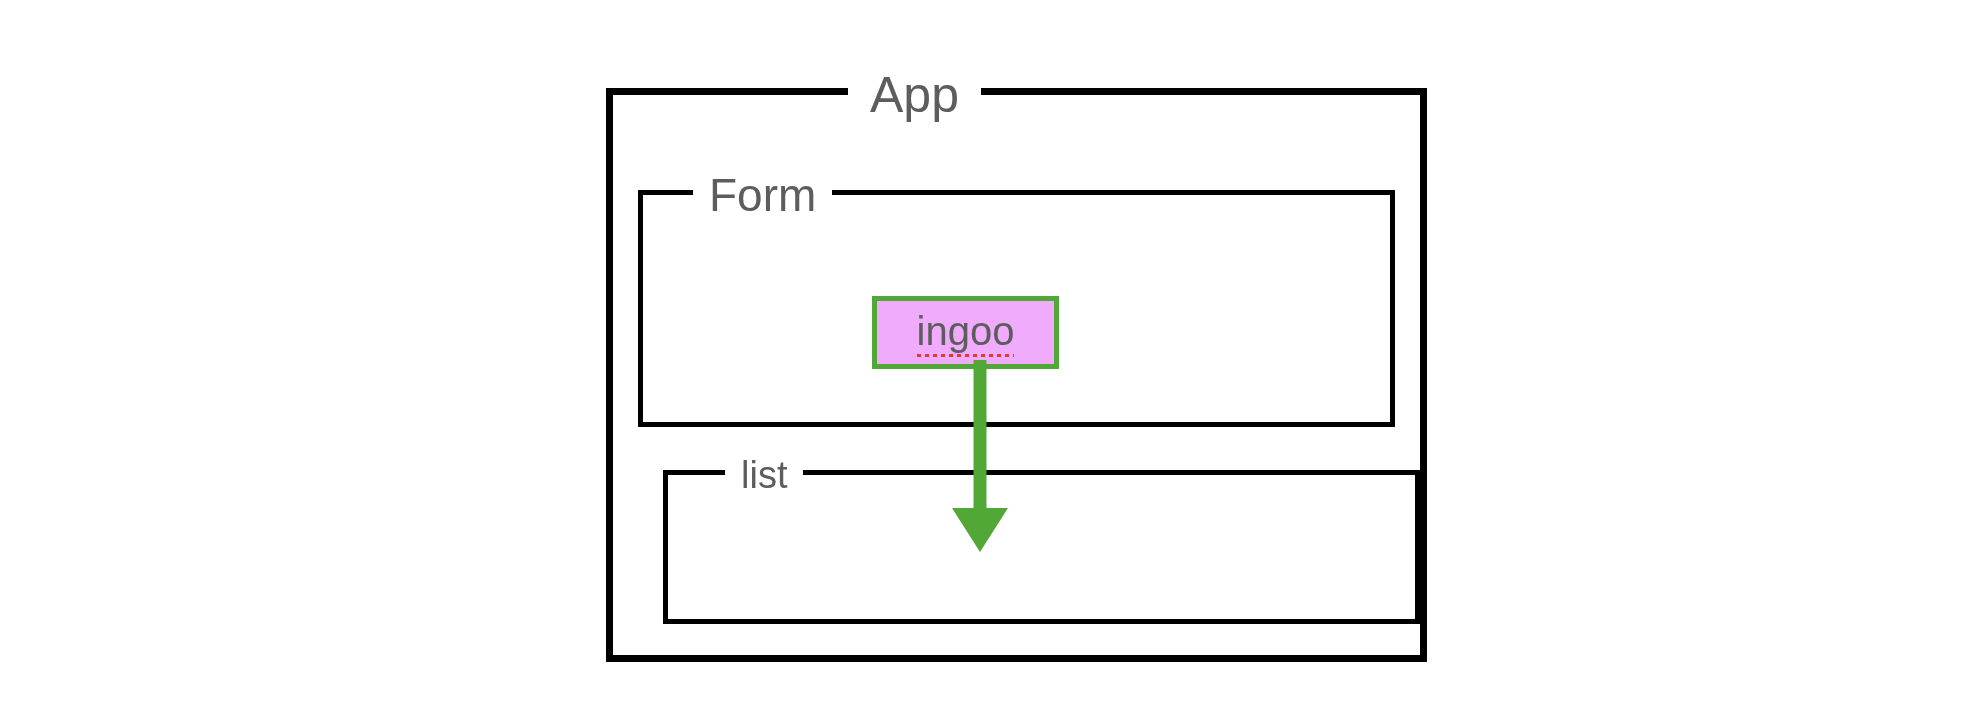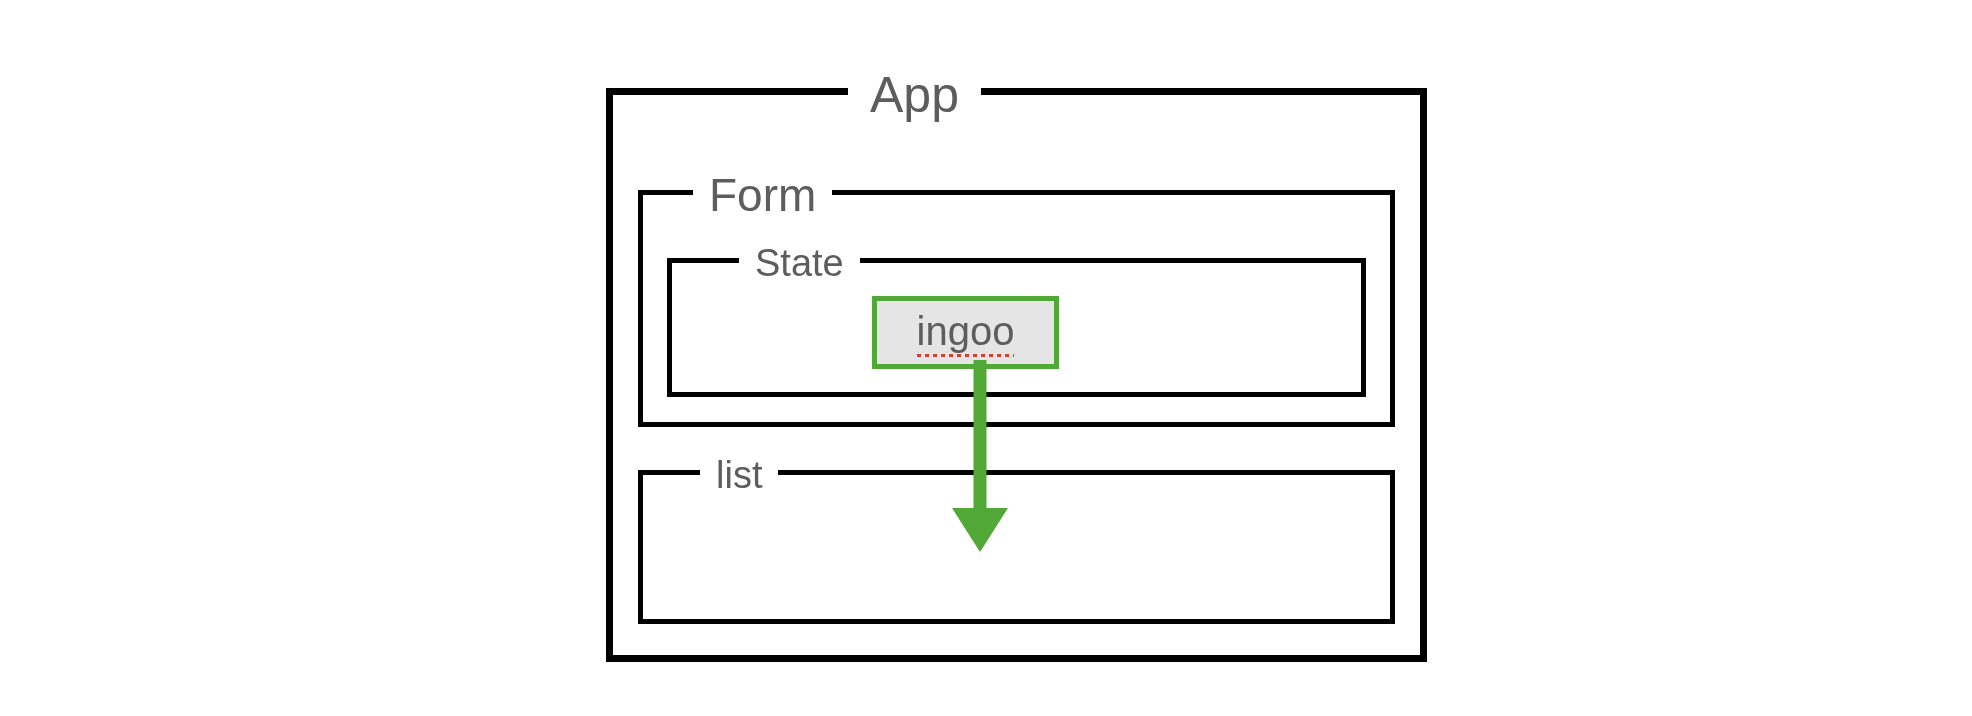--- a/index.html
+++ b/index.html
@@ -24,21 +24,21 @@
   
   .fieldset {
     position: absolute;
     box-sizing: border-box;
     border: 5px solid #000000;
     background: transparent;
   }
   .fieldset.app    { border-width: 7px; }
   .fieldset.form   { border-width: 5px; }
   .fieldset.state  { border-width: 5px; }
-  .fieldset.list   { border-width: 5px; }
+  .fieldset.list   { border-width: 5px; margin-left: 25px; }
 
   
   .legend {
     position: absolute;
     top: 0;
     transform: translateY(-50%);
     background: #ffffff;
     color: #5d5d5d;
     white-space: nowrap;
     line-height: 1;
@@ -48,21 +48,21 @@
   .legend.app   { font-size: 50px; padding: 0 22px; }
   .legend.form  { font-size: 46px; }
   .legend.state { font-size: 38px; }
   .legend.list  { font-size: 38px; }
 
   
   .state-input {
     position: absolute;
     box-sizing: border-box;
     border: 5px solid #52a836;
-    background: #e5e5e5;
+    background: #f0abfc;
     display: flex;
     align-items: center;
     justify-content: center;
   }
   .state-input .value {
     position: relative;
     font-size: 40px;
     color: #5d5d5d;
     line-height: 1;
     white-space: nowrap;
@@ -94,23 +94,20 @@
 <div id="stage">
 
   <div class="fieldset app" style="left: 606px; top: 88px; width: 821px; height: 574px; border-color: rgb(0, 0, 0);">
     <div class="legend app" style="left: 235px; color: rgb(93, 93, 93);">App</div>
   </div>
 
   <div class="fieldset form" style="left: 638px; top: 190px; width: 757px; height: 237px; border-color: rgb(0, 0, 0);">
     <div class="legend form" style="left: 50px; color: rgb(93, 93, 93);">Form</div>
   </div>
 
-  <div class="fieldset state" style="left: 667px; top: 258px; width: 699px; height: 139px; border-color: rgb(0, 0, 0);">
-    <div class="legend state" style="left: 67px; color: rgb(93, 93, 93);">State</div>
-  </div>
 
   <div class="state-input" style="left: 872px; top: 296px; width: 187px; height: 73px; border-color: rgb(82, 168, 54);" title="ingoo">
     <span class="value misspelled">ingoo</span>
   </div>
 
   <div class="fieldset list" style="left: 638px; top: 470px; width: 757px; height: 154px; border-color: rgb(0, 0, 0);">
     <div class="legend list" style="left: 57px; color: rgb(93, 93, 93);">list</div>
   </div>
 
   <svg class="flow-arrow" xmlns="http://www.w3.org/2000/svg" style="left:930px; top:360px; width:110px; height:200px;" viewBox="0 0 110 200">

